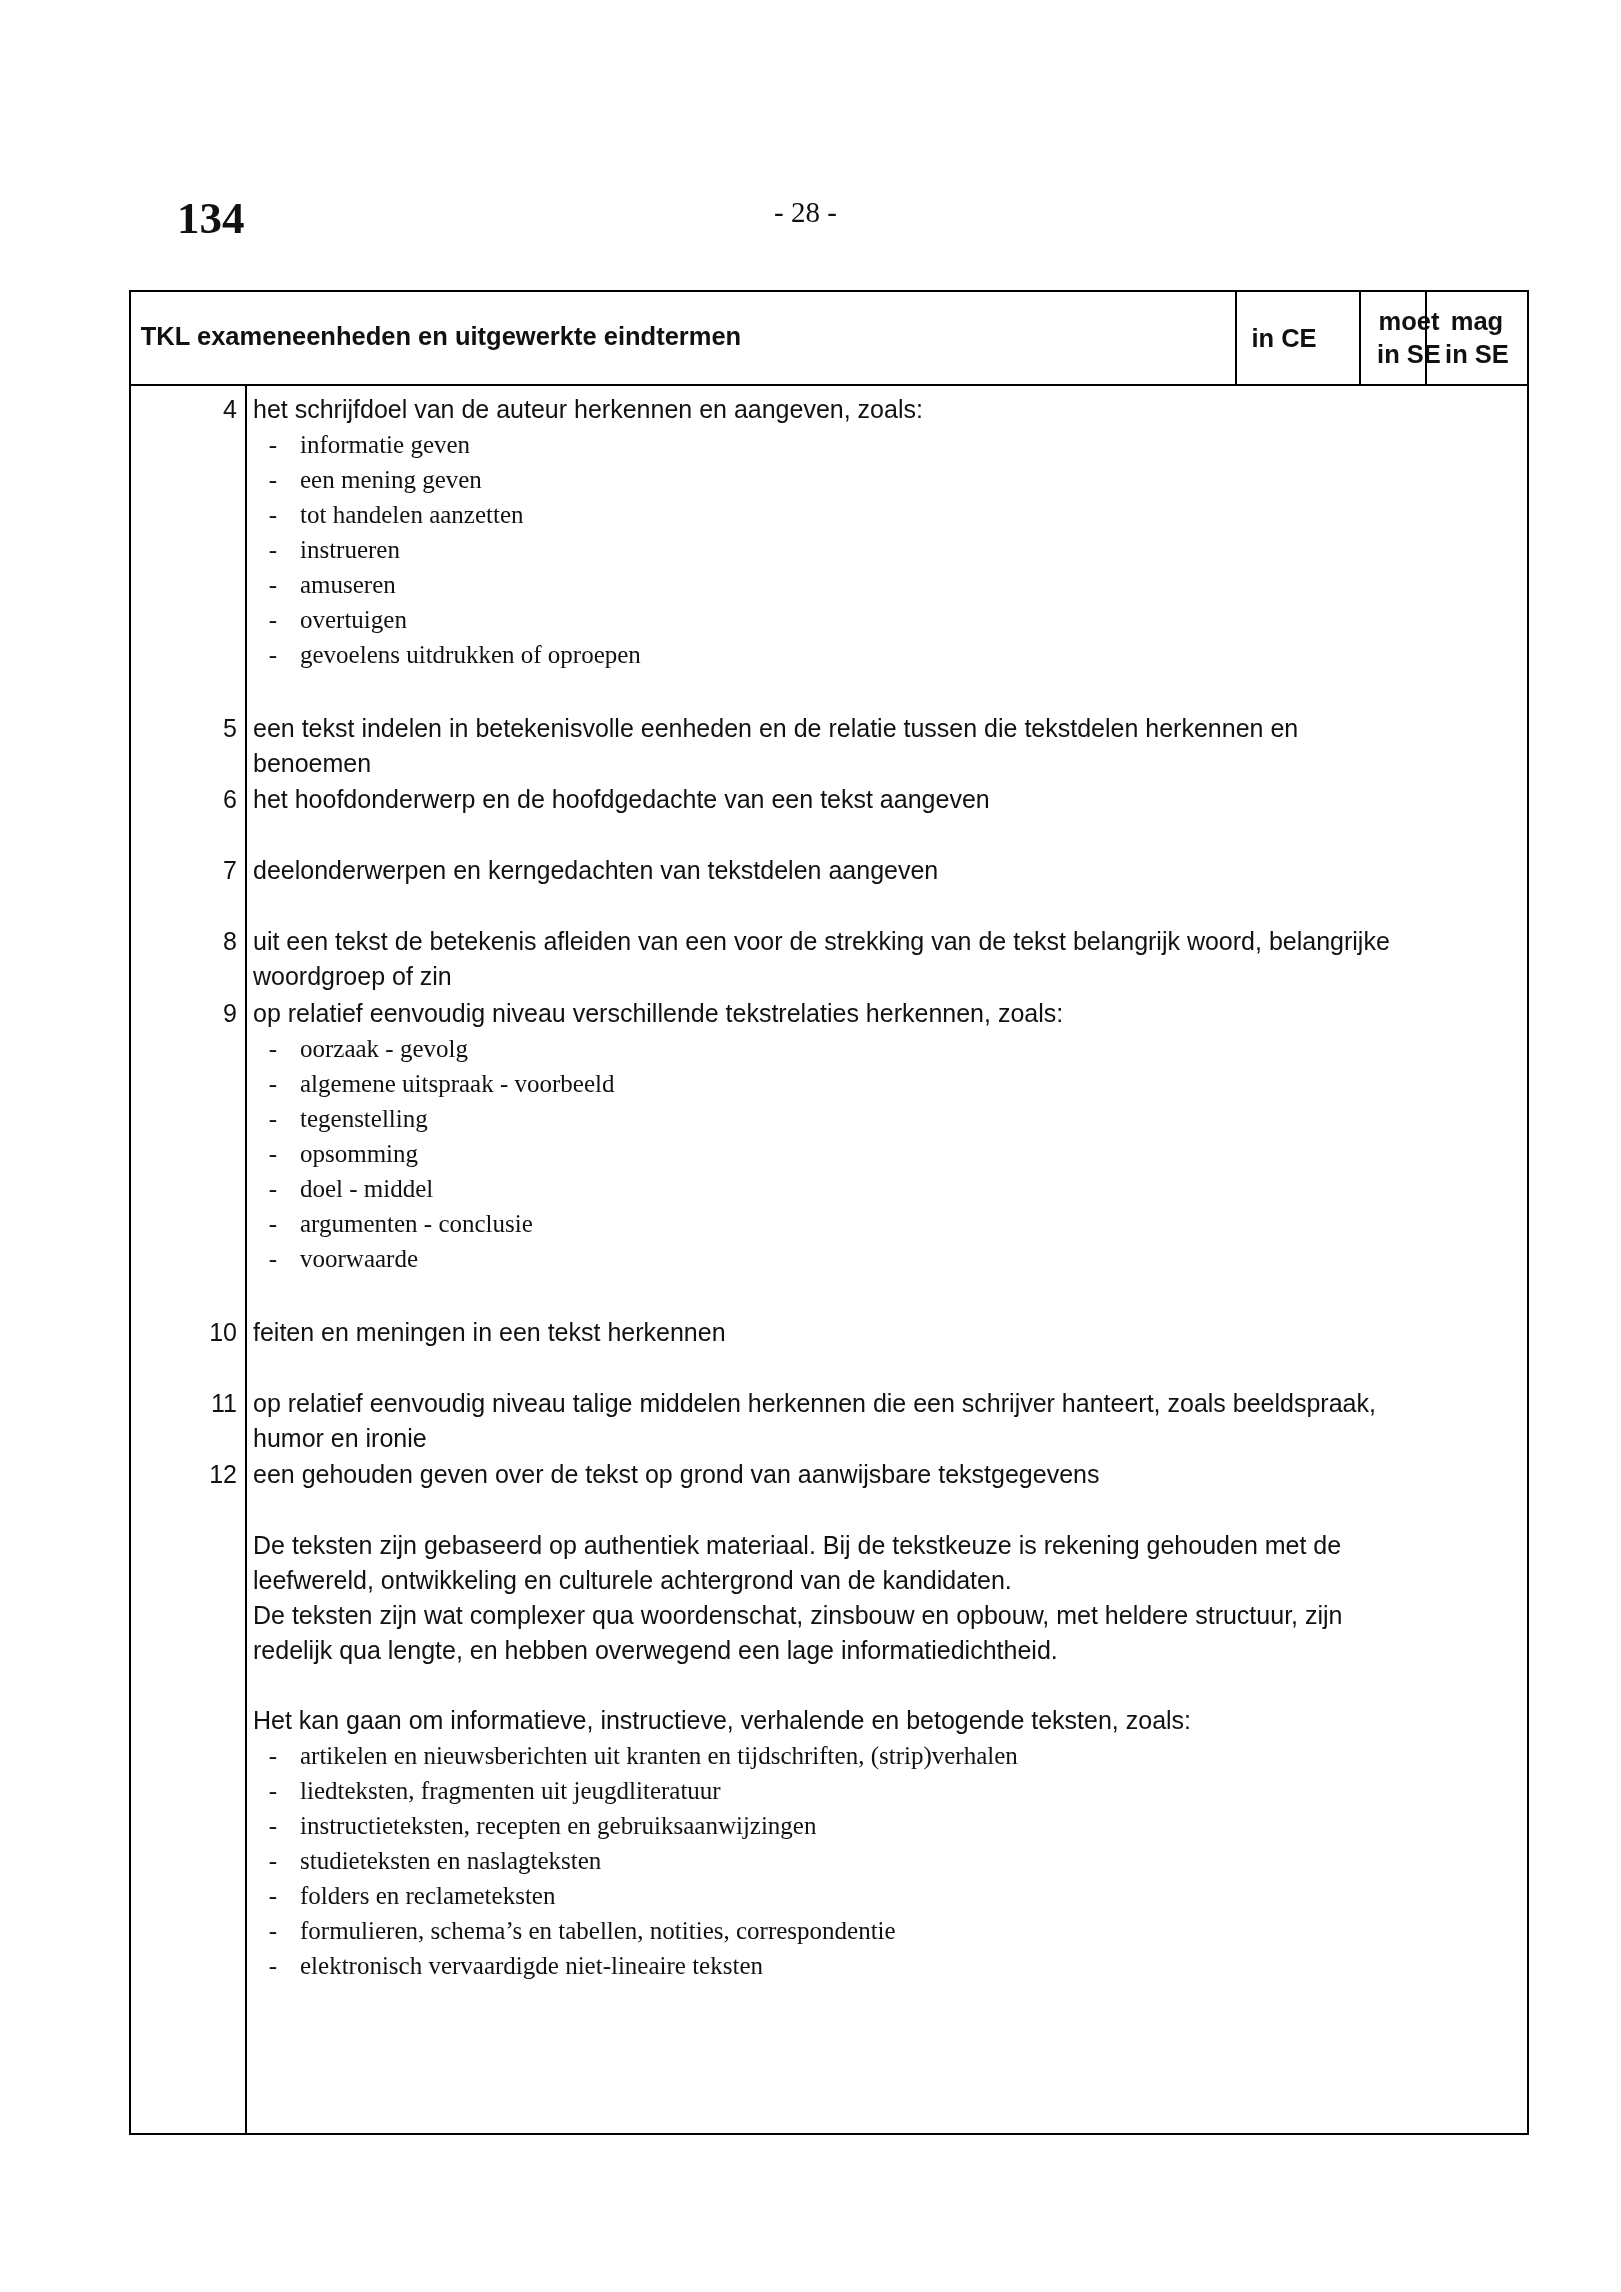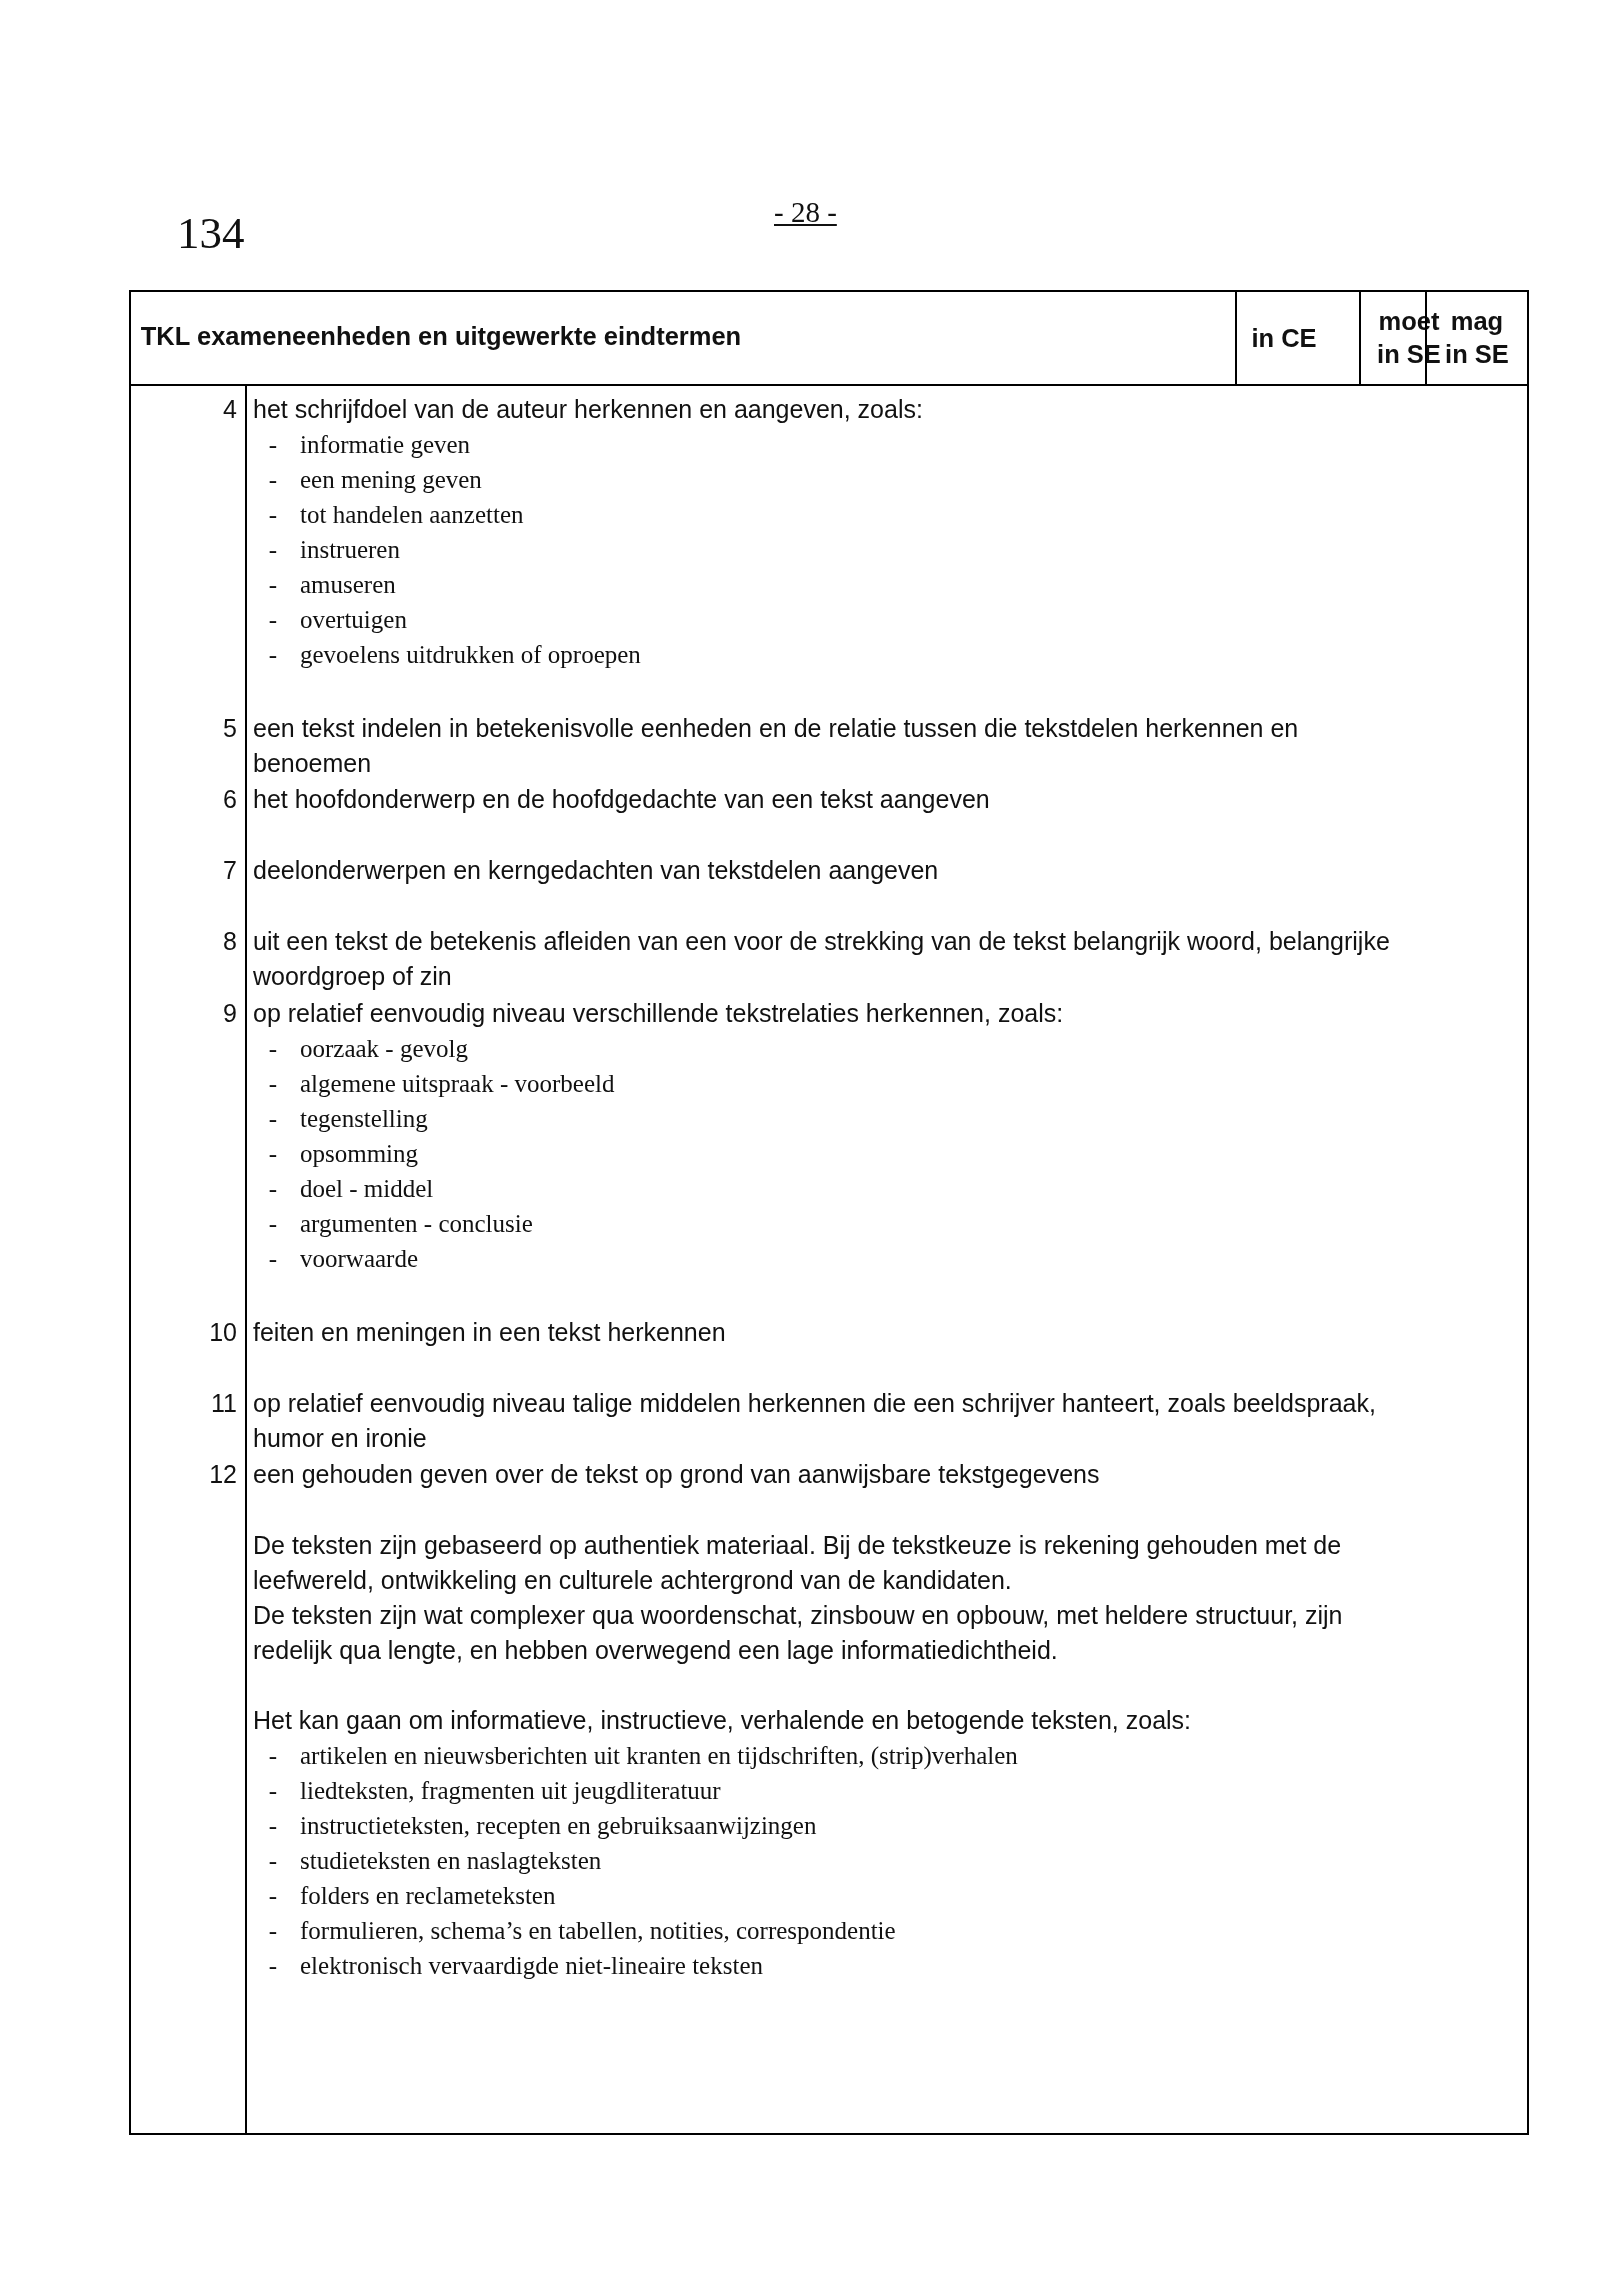--- a/index.html
+++ b/index.html
@@ -1,23 +1,23 @@
 <!DOCTYPE html>
 <html><head>
 <meta charset="utf-8">
 <style>
   html, body { margin: 0; padding: 0; background: #ffffff; }
   body { width: 1621px; height: 2293px; position: relative; overflow: hidden; color: #111; }
   .page-num-left {
     position: absolute; left: 177px; top: 196px;
-    font-family: "Liberation Serif", serif; font-weight: normal; font-size: 45px; line-height: 1; margin-top: 15px;
+    font-family: "Liberation Serif", serif; font-weight: bold; font-size: 45px; line-height: 1;
   }
   .page-num-center {
     position: absolute; left: 774px; top: 198px;
-    font-family: "Liberation Serif", serif; font-size: 29px; line-height: 1; text-decoration: underline;
+    font-family: "Liberation Serif", serif; font-size: 29px; line-height: 1;
   }
   .tbl {
     position: absolute; left: 129px; top: 290px; width: 1400px; height: 1845px;
     border: 2.9px solid #000; box-sizing: border-box;
   }
   .hdr {
     position: absolute; left: 0; top: 0; right: 0; height: 92px;
     border-bottom: 2px solid #000;
     font-family: "Liberation Sans", sans-serif; font-weight: bold; font-size: 25.5px; padding-left: 48px;
   }

